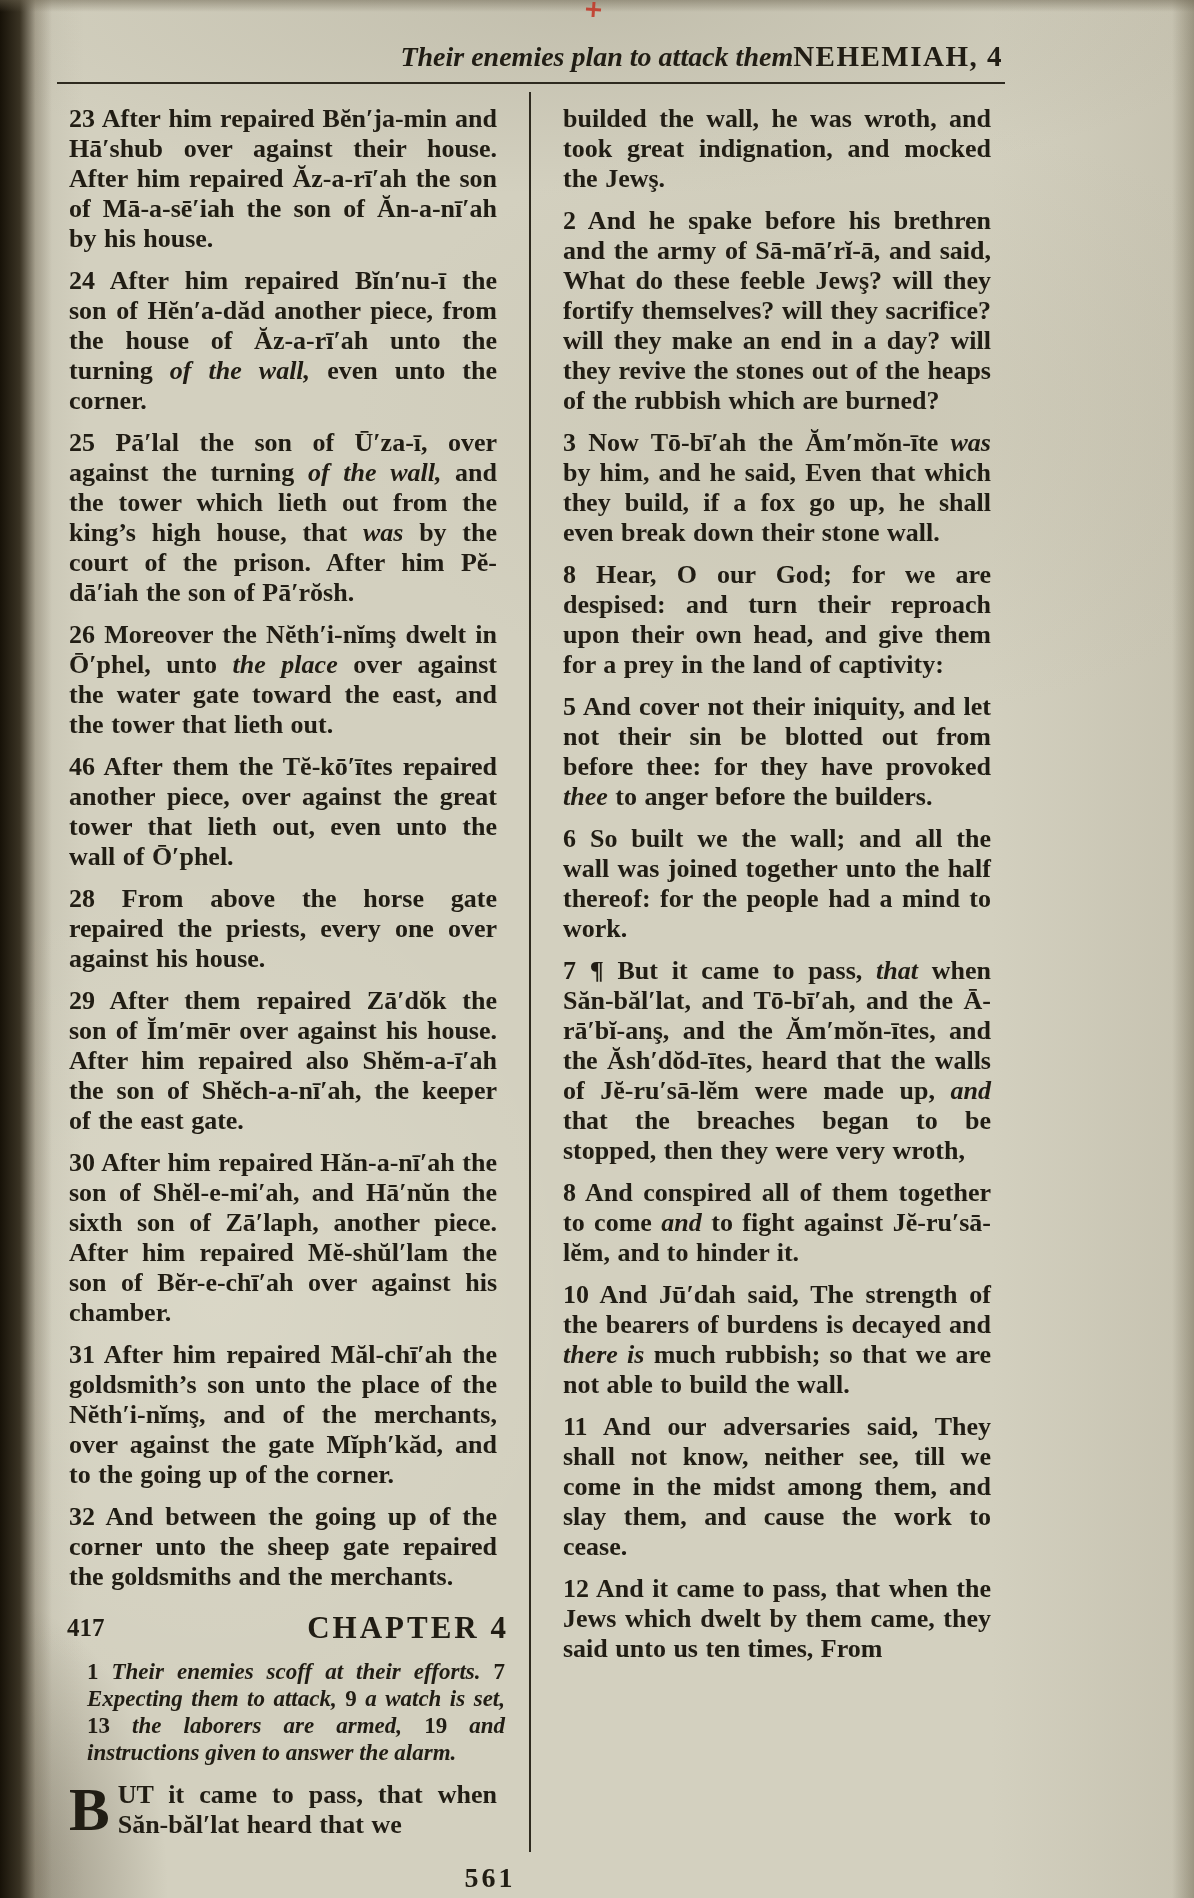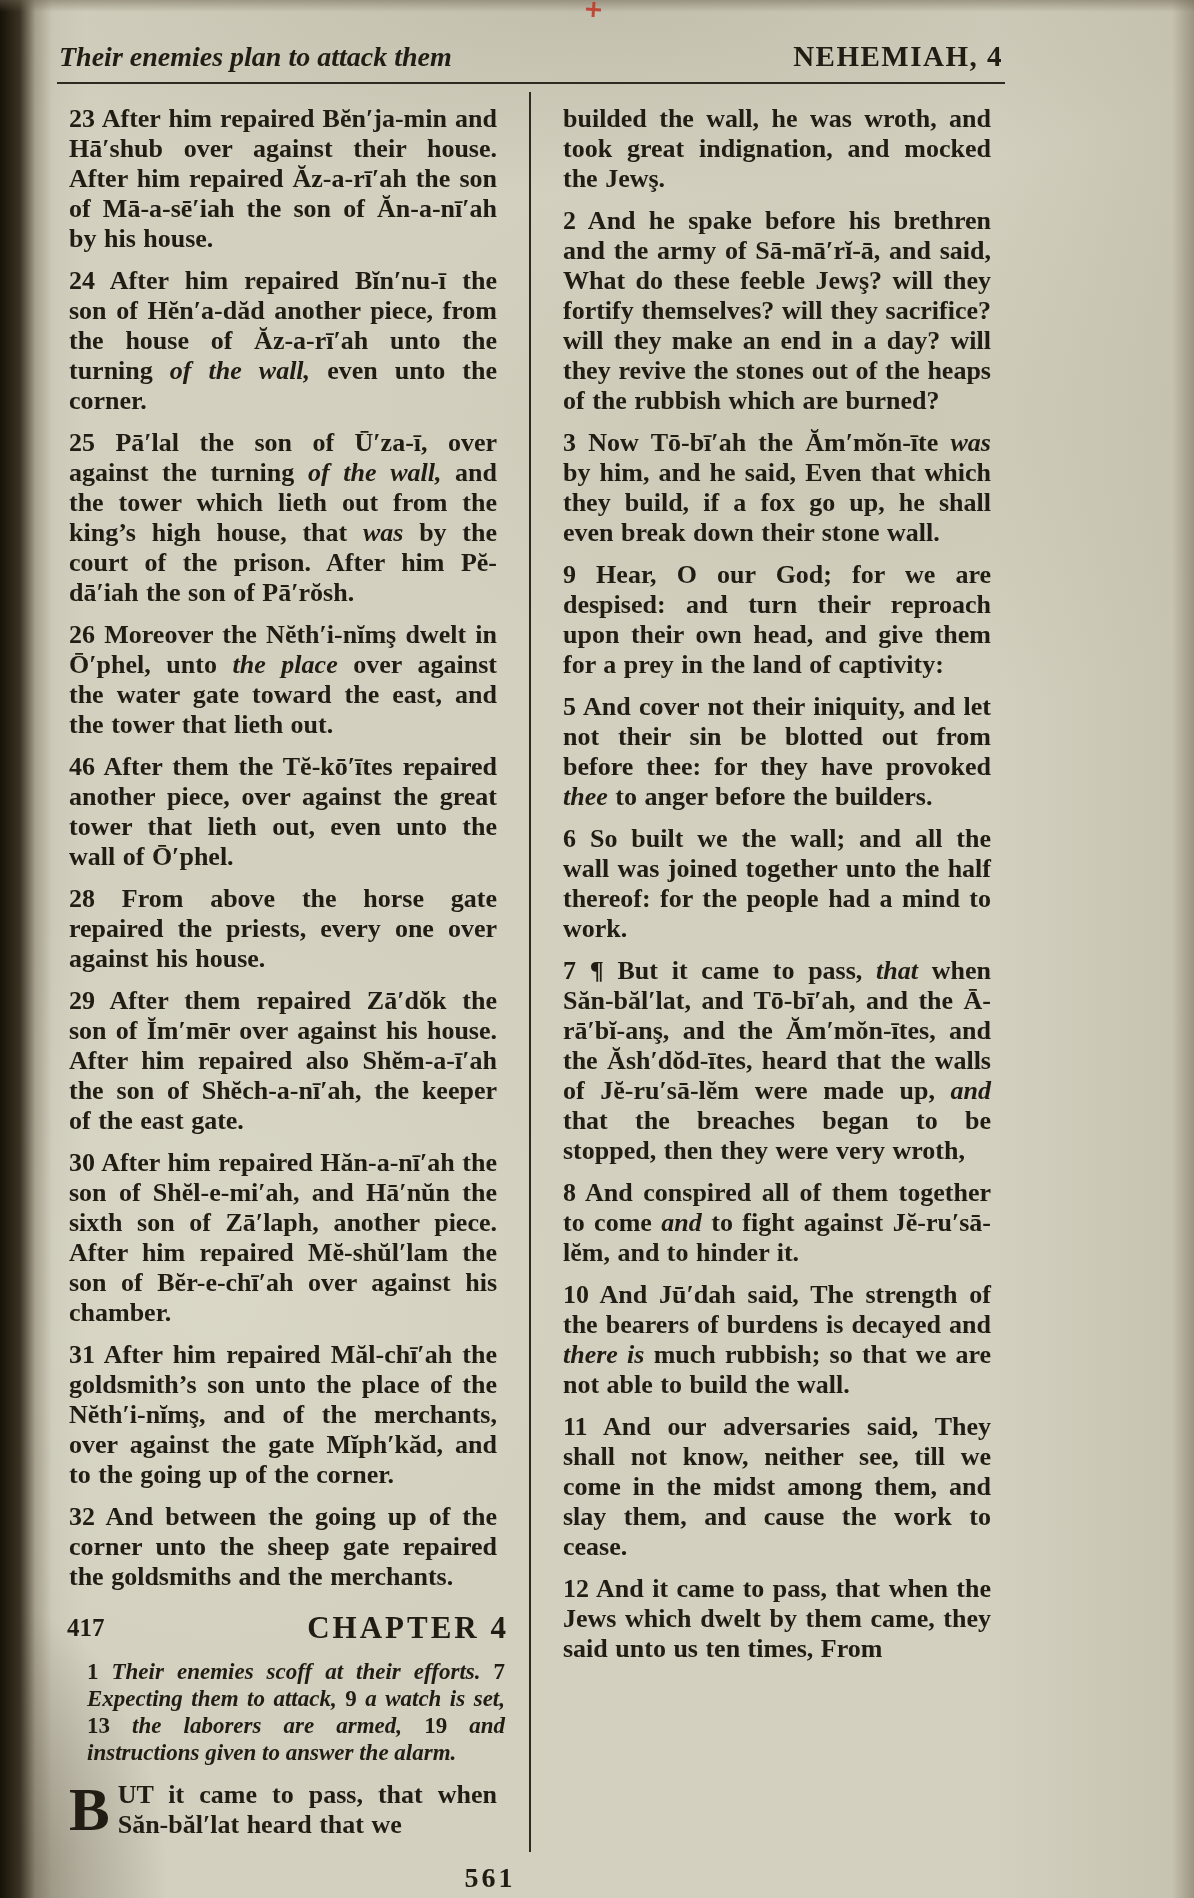--- a/index.html
+++ b/index.html
@@ -36,21 +36,21 @@
   .corner-shade{
     position:absolute;left:0;bottom:0;width:170px;height:300px;z-index:2;
     background:radial-gradient(ellipse at 0% 100%, rgba(62,52,34,0.45), transparent 70%);
   }
   .red-mark{position:absolute;left:586px;top:2px;width:15px;height:15px;z-index:4;transform:rotate(4deg);opacity:.9;}
   .red-mark::before{content:"";position:absolute;left:6px;top:0;width:3px;height:15px;background:var(--red-mark);}
   .red-mark::after{content:"";position:absolute;left:0;top:6px;width:15px;height:3px;background:var(--red-mark);}
 
   .content{position:absolute;left:57px;top:40px;width:948px;z-index:2;}
 
-  .running-head{display:flex;justify-content:space-between;align-items:baseline;padding:0 2px;gap:8px;}
+  .running-head{display:flex;justify-content:flex-end;align-items:baseline;padding:0 2px;}
   .head-left{font-style:italic;font-weight:bold;font-size:28px;}
   .head-right{font-weight:bold;font-size:29px;letter-spacing:1.5px;}
   .head-rule{height:2px;background:var(--rule);margin-top:9px;}
 
   .columns{display:flex;margin-top:8px;}
   .column{width:452px;}
   .col-rule{width:2px;background:var(--rule);margin:0 20px;}
 
   .verse{
     margin:12px;text-align:justify;
@@ -123,21 +123,21 @@
         </p>
       </div>
 
       <div class="col-rule"></div>
 
       <div class="column">
         <div>
             <p class="verse"><span>builded the wall, he was wroth, and took great indignation, and mocked the Jewş.</span></p>
             <p class="verse"><span>2 And he spake before his brethren and the army of Sā-mā′rĭ-ā, and said, What do these feeble Jewş? will they fortify themselves? will they sacrifice? will they make an end in a day? will they revive the stones out of the heaps of the rubbish which are burned?</span></p>
             <p class="verse"><span>3 Now Tō-bī′ah the Ăm′mŏn-īte </span><span class="it">was</span><span> by him, and he said, Even that which they build, if a fox go up, he shall even break down their stone wall.</span></p>
-            <p class="verse"><span>9 Hear, O our God; for we are despised: and turn their reproach upon their own head, and give them for a prey in the land of captivity:</span></p>
+            <p class="verse"><span>8 Hear, O our God; for we are despised: and turn their reproach upon their own head, and give them for a prey in the land of captivity:</span></p>
             <p class="verse"><span>5 And cover not their iniquity, and let not their sin be blotted out from before thee: for they have provoked </span><span class="it">thee</span><span> to anger before the builders.</span></p>
             <p class="verse"><span>6 So built we the wall; and all the wall was joined together unto the half thereof: for the people had a mind to work.</span></p>
             <p class="verse"><span>7 ¶ But it came to pass, </span><span class="it">that</span><span> when Săn-băl′lat, and Tō-bī′ah, and the Ā-rā′bĭ-anş, and the Ăm′mŏn-ītes, and the Ăsh′dŏd-ītes, heard that the walls of Jĕ-ru′sā-lĕm were made up, </span><span class="it">and</span><span> that the breaches began to be stopped, then they were very wroth,</span></p>
             <p class="verse"><span>8 And conspired all of them together to come </span><span class="it">and</span><span> to fight against Jĕ-ru′sā-lĕm, and to hinder it.</span></p>
             <p class="verse"><span>10 And Jū′dah said, The strength of the bearers of burdens is decayed and </span><span class="it">there is</span><span> much rubbish; so that we are not able to build the wall.</span></p>
             <p class="verse"><span>11 And our adversaries said, They shall not know, neither see, till we come in the midst among them, and slay them, and cause the work to cease.</span></p>
             <p class="verse"><span>12 And it came to pass, that when the Jews which dwelt by them came, they said unto us ten times, From</span></p>
           </div>
       </div>
 

